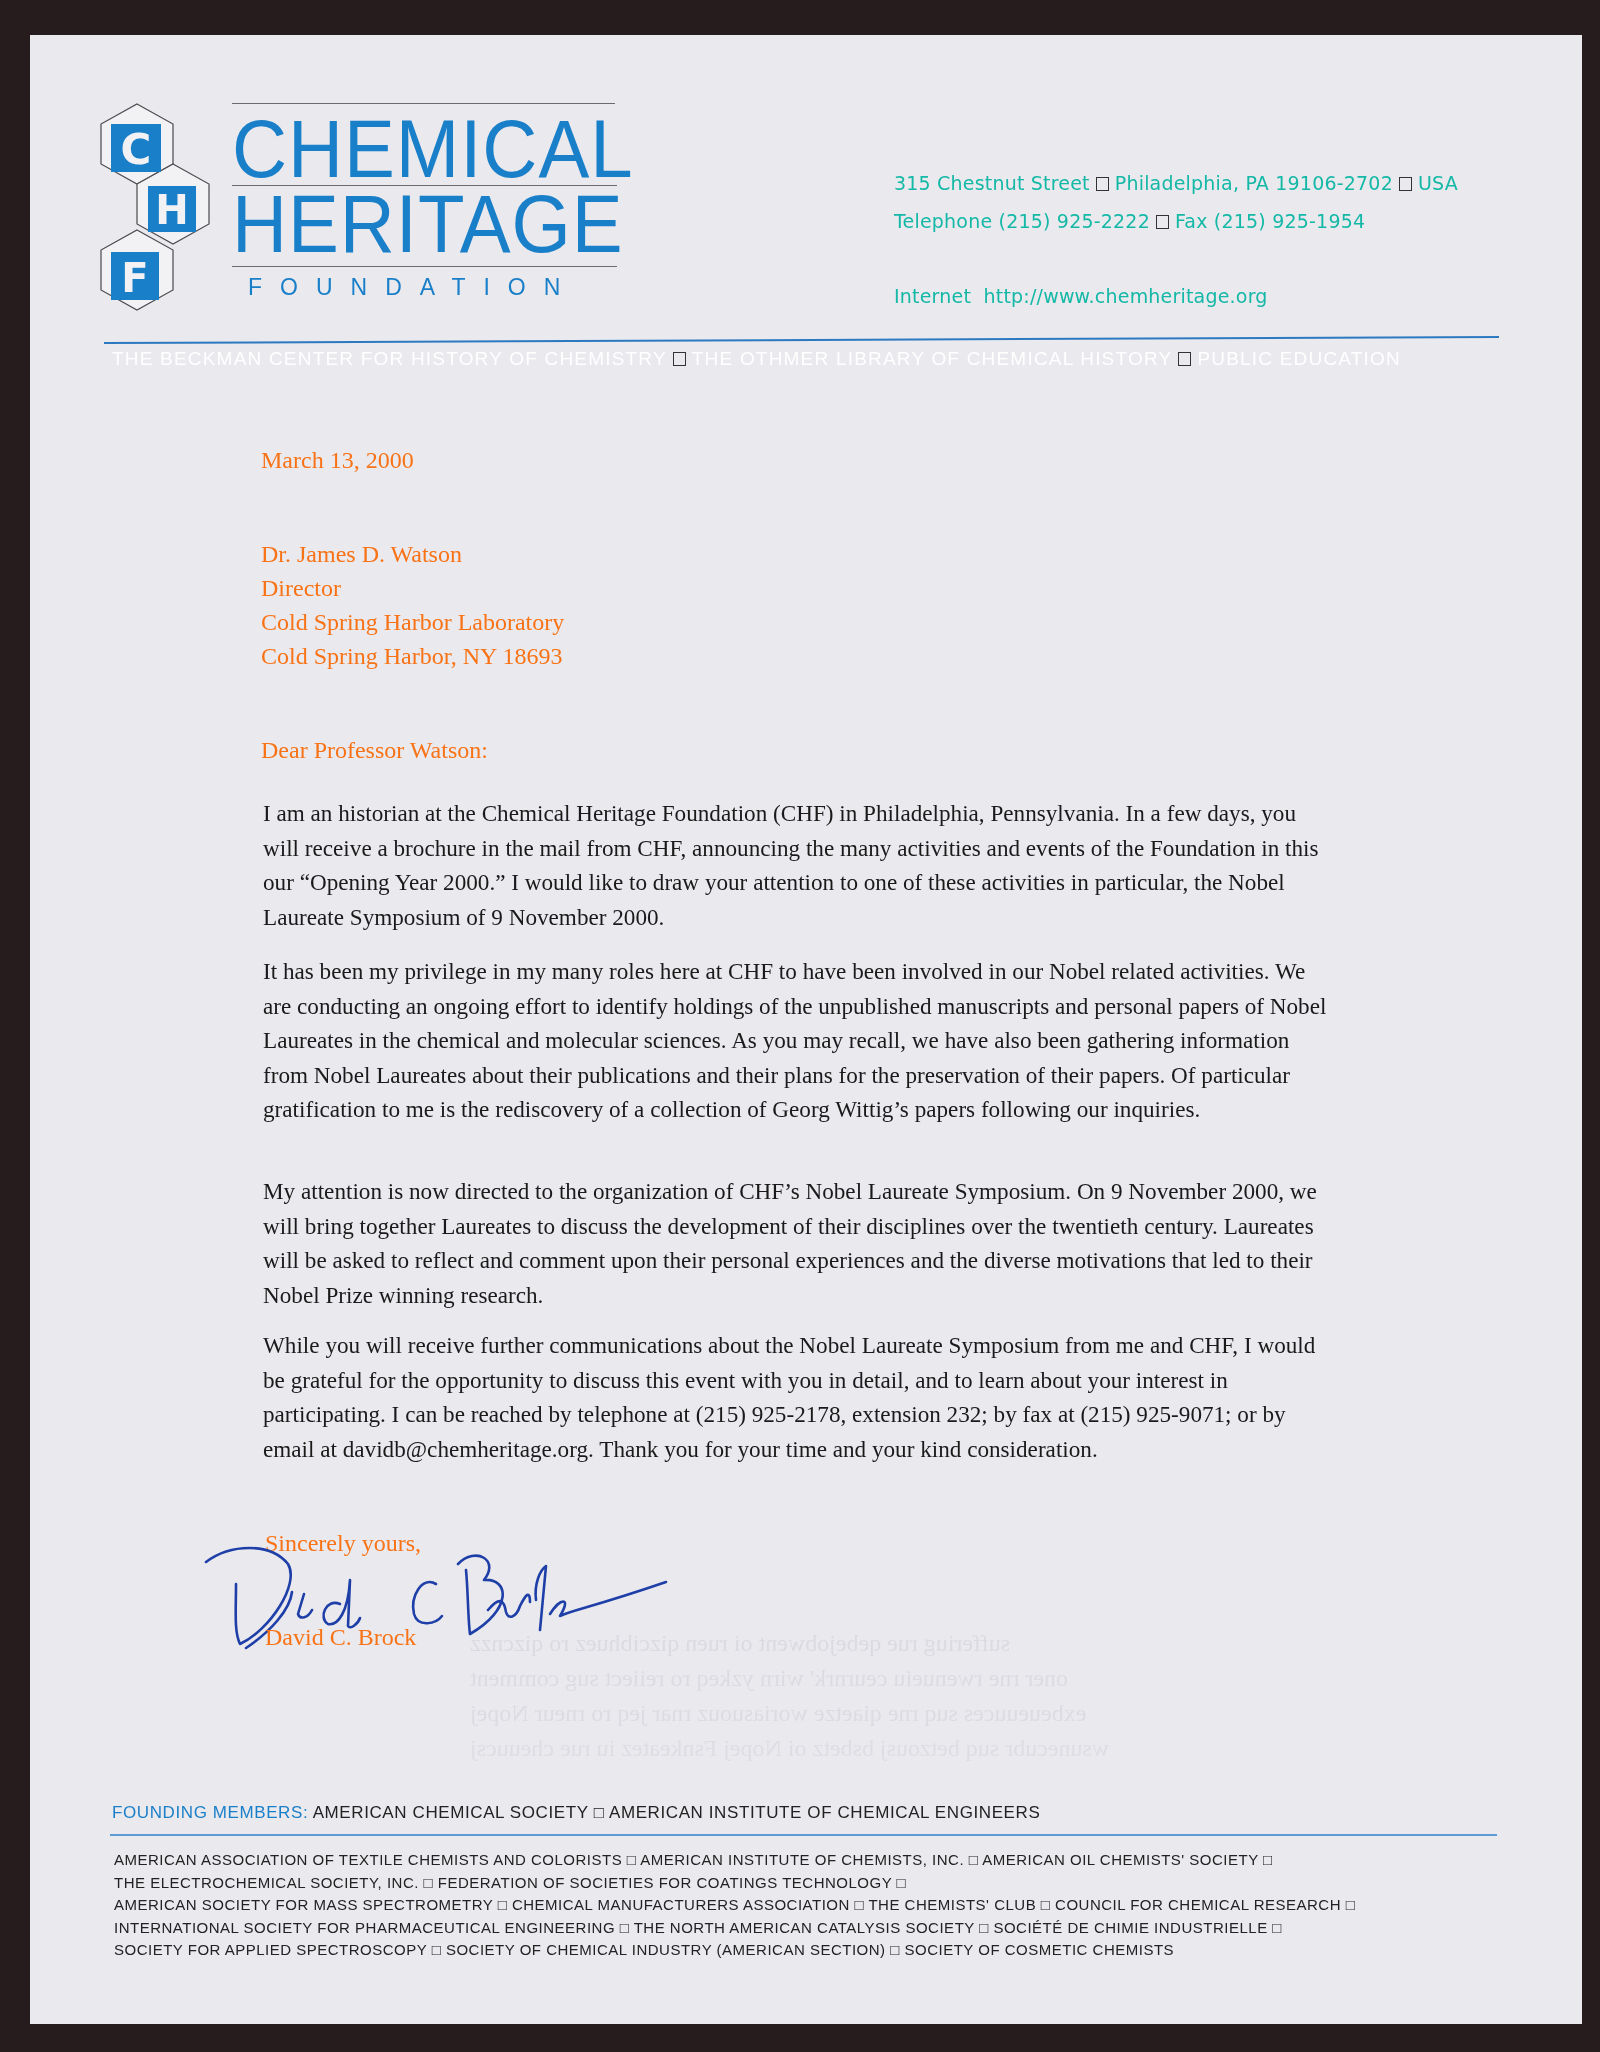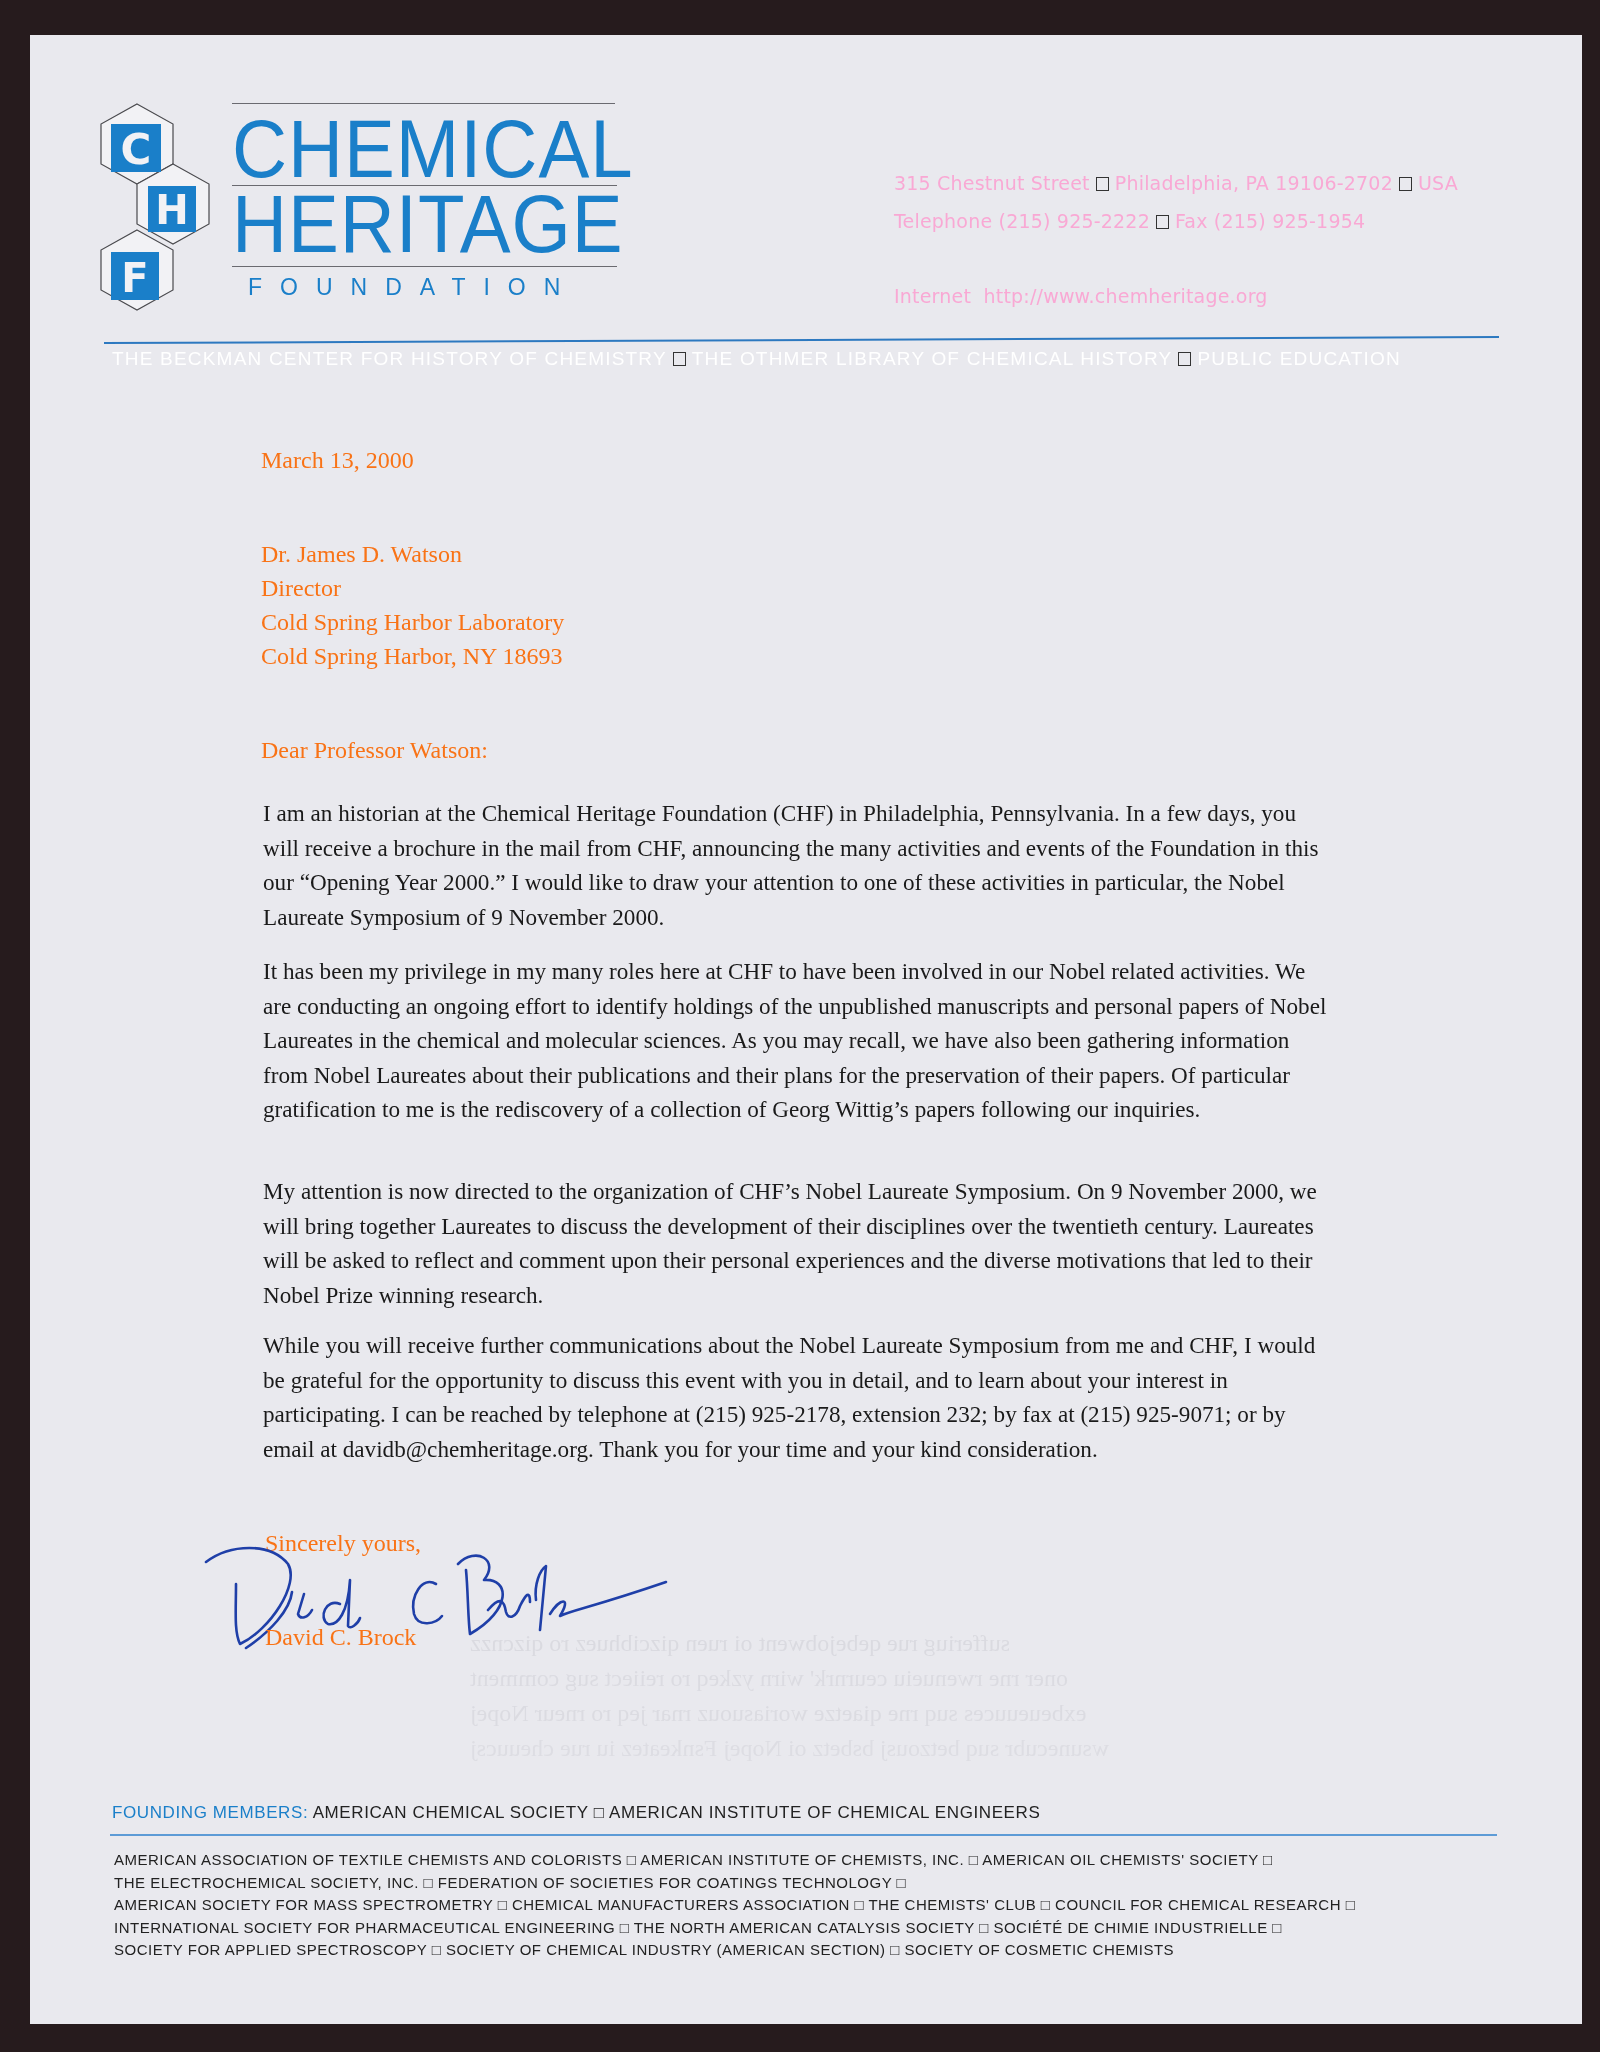--- a/index.html
+++ b/index.html
@@ -17,21 +17,21 @@
   .brand-word {
     position:absolute; color:#1a7fc9; font-family:"Liberation Sans", sans-serif;
     font-weight:400; letter-spacing:1px; line-height:1;
   }
   .brand-chem { left:232px; top:108px; font-size:82px; transform:scaleX(0.93); transform-origin:left top; }
   .brand-her { left:232px; top:183px; font-size:82px; transform:scaleX(0.93); transform-origin:left top; }
   .brand-found { left:248px; top:276px; font-size:23px; letter-spacing:18px; }
 
   .contact {
     position:absolute; left:894px; font-family:"DejaVu Sans", sans-serif; font-size:19px;
-    color:#f9a8d4; letter-spacing:0.2px;
+    color:#14b8a6; letter-spacing:0.2px;
   }
   .rule-blue { position:absolute; height:2px; background:#2d79c0; }
   .divisions {
     position:absolute; left:112px; top:348px; width:1390px; font-family:"Liberation Sans", sans-serif;
     font-size:19px; color:#ffffff; letter-spacing:1.2px; white-space:nowrap;
   }
   .sq { display:inline-block; width:11px; height:12px; border:1px solid #333; vertical-align:-1px; margin:0 6px; }
 
   
   .letter { position:absolute; left:261px; font-size:24px; color:#f97316; line-height:34px; }

